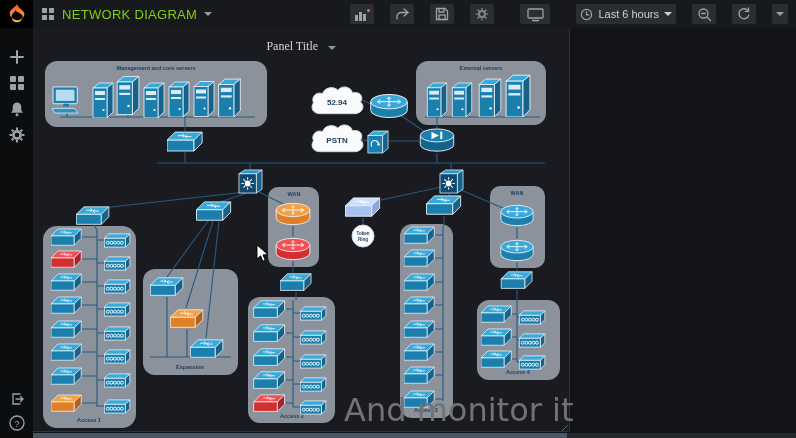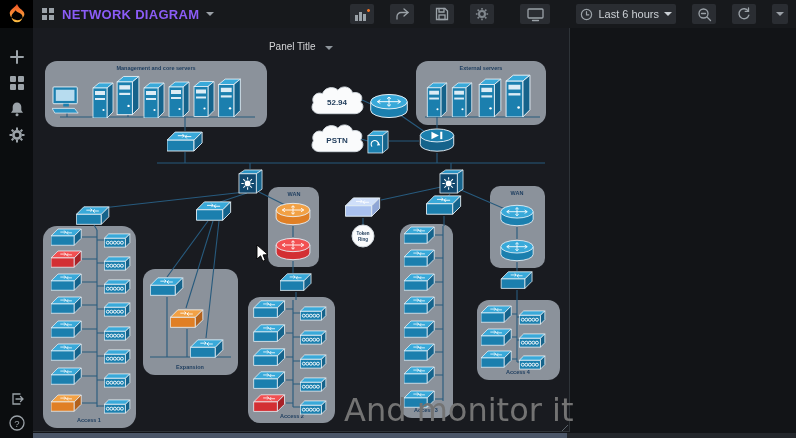--- a/index.html
+++ b/index.html
@@ -9,33 +9,33 @@
   
   .sidebar{position:absolute;left:0;top:0;width:33px;height:438px;background:#0b0d0f;z-index:10;}
   .logo{width:33px;height:28px;background:#000;display:flex;align-items:center;justify-content:center;cursor:pointer;}
   .side-top{margin-top:18px;display:flex;flex-direction:column;gap:4px;align-items:center;}
   .side-bottom{position:absolute;bottom:4px;left:0;width:33px;display:flex;flex-direction:column;gap:2px;align-items:center;}
   .side-btn{width:22px;height:22px;background:none;border:none;padding:0;display:flex;align-items:center;justify-content:center;cursor:pointer;}
 
   
   .navbar{position:absolute;left:33px;top:0;width:763px;height:28px;background:#17191c;display:flex;align-items:center;padding:0 8px;box-sizing:border-box;z-index:9;}
   .nav-left{display:flex;align-items:center;gap:7px;}
-  .dash-title{color:#8b5cf6;font-size:13px;font-weight:700;letter-spacing:.3px;cursor:pointer;}
+  .dash-title{color:#84cc16;font-size:13px;font-weight:400;letter-spacing:.3px;cursor:pointer;}
   .caret-down{width:0;height:0;border-left:4px solid transparent;border-right:4px solid transparent;border-top:4px solid #9aa0a6;display:inline-block;}
   .nav-spacer{flex:1;}
   .nav-right{display:flex;align-items:center;gap:16px;}
   .nav-btn{height:20px;min-width:24px;background:#2a2d32;border:none;border-radius:2px;display:flex;align-items:center;justify-content:center;cursor:pointer;padding:0 4px;}
   .nav-btn.tv{margin-left:10px;min-width:30px;}
   .time-btn{margin-left:10px;display:flex;align-items:center;gap:5px;color:#ccd1d6;font-size:11px;}
   .time-btn .caret-down{border-top-color:#ccd1d6;}
 
   
   .panel{position:absolute;left:33px;top:28px;width:537px;height:404px;background:#191b20;border-right:1px solid #2e3338;border-bottom:1px solid #2e3338;box-sizing:border-box;}
   .panel-header{position:absolute;left:0;top:8px;width:100%;text-align:center;z-index:3;cursor:pointer;}
-  .panel-header span{color:#d5d6d8;font-size:10px;}
+  .panel-header span{color:#d5d6d8;font-size:12px;font-family:Liberation Serif, serif;}
   .panel-header .caret-down{margin-left:5px;border-top-color:#8e959b;}
   .diagram{position:absolute;left:0;top:0;z-index:1;}
 
   
   .annotation{position:absolute;left:344px;top:391px;font-family:"DejaVu Sans",sans-serif;font-size:32px;color:#737373;z-index:6;white-space:nowrap;}
   .bottom-strip{position:absolute;left:33px;top:433px;width:763px;height:5px;background:linear-gradient(90deg,#4b5668 0,#4b5668 70%,#23262b 70%);z-index:4;}
   .cursor{position:absolute;left:256px;top:244px;z-index:7;}
   .resize-handle{position:absolute;left:561px;top:424px;width:7px;height:7px;z-index:5;
     background:linear-gradient(135deg,transparent 50%,#5c646b 50%,#5c646b 60%,transparent 60%);}
   .icon-stroke{stroke:#9ba2a8;fill:none;stroke-width:1.3;stroke-linecap:round;}

